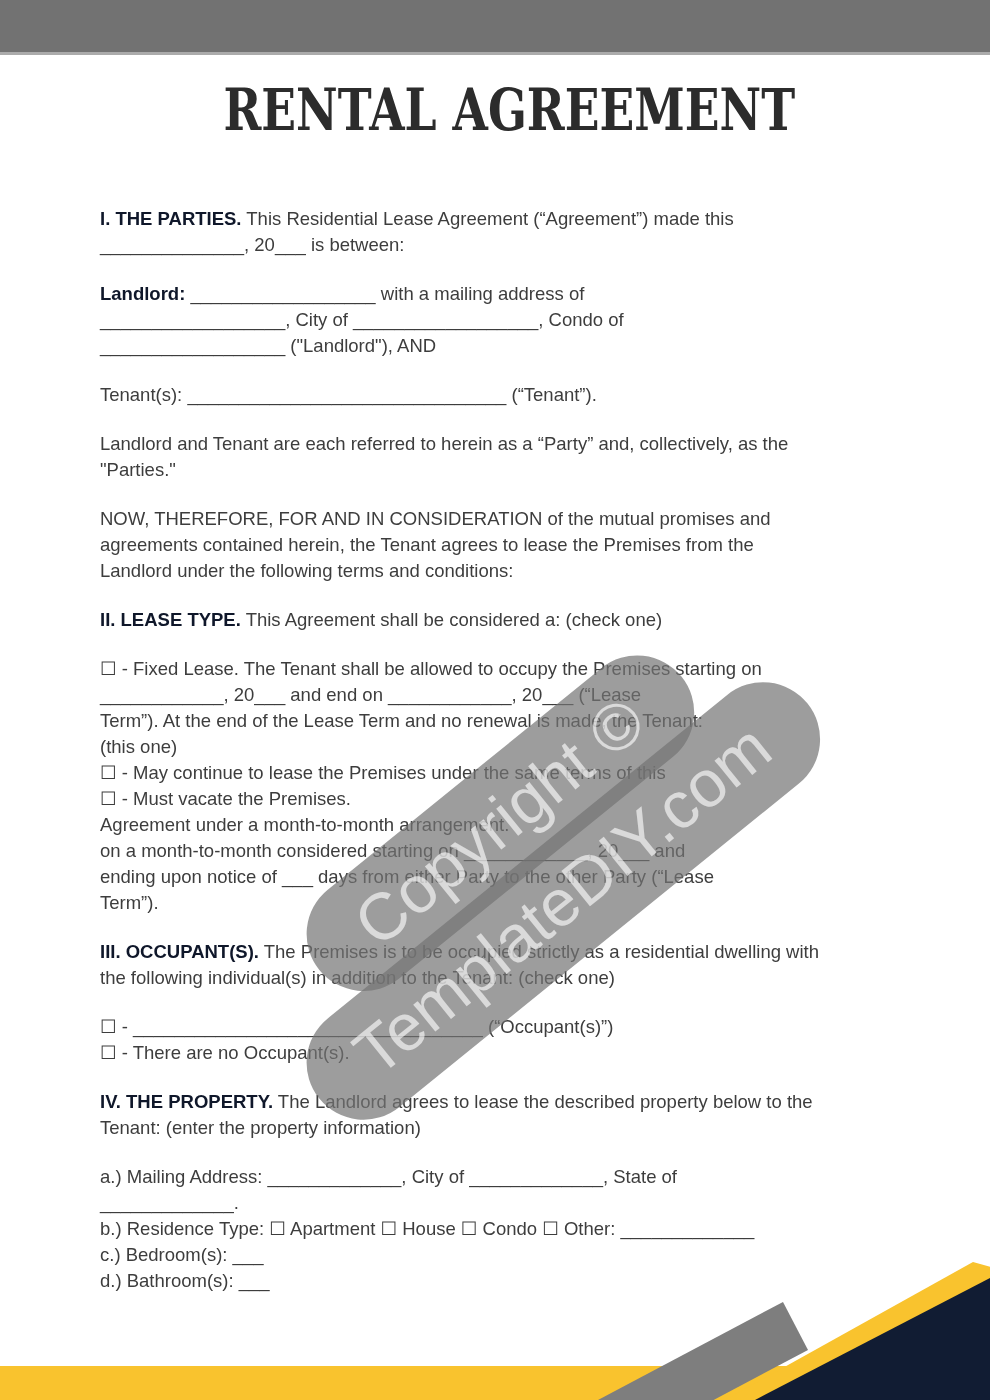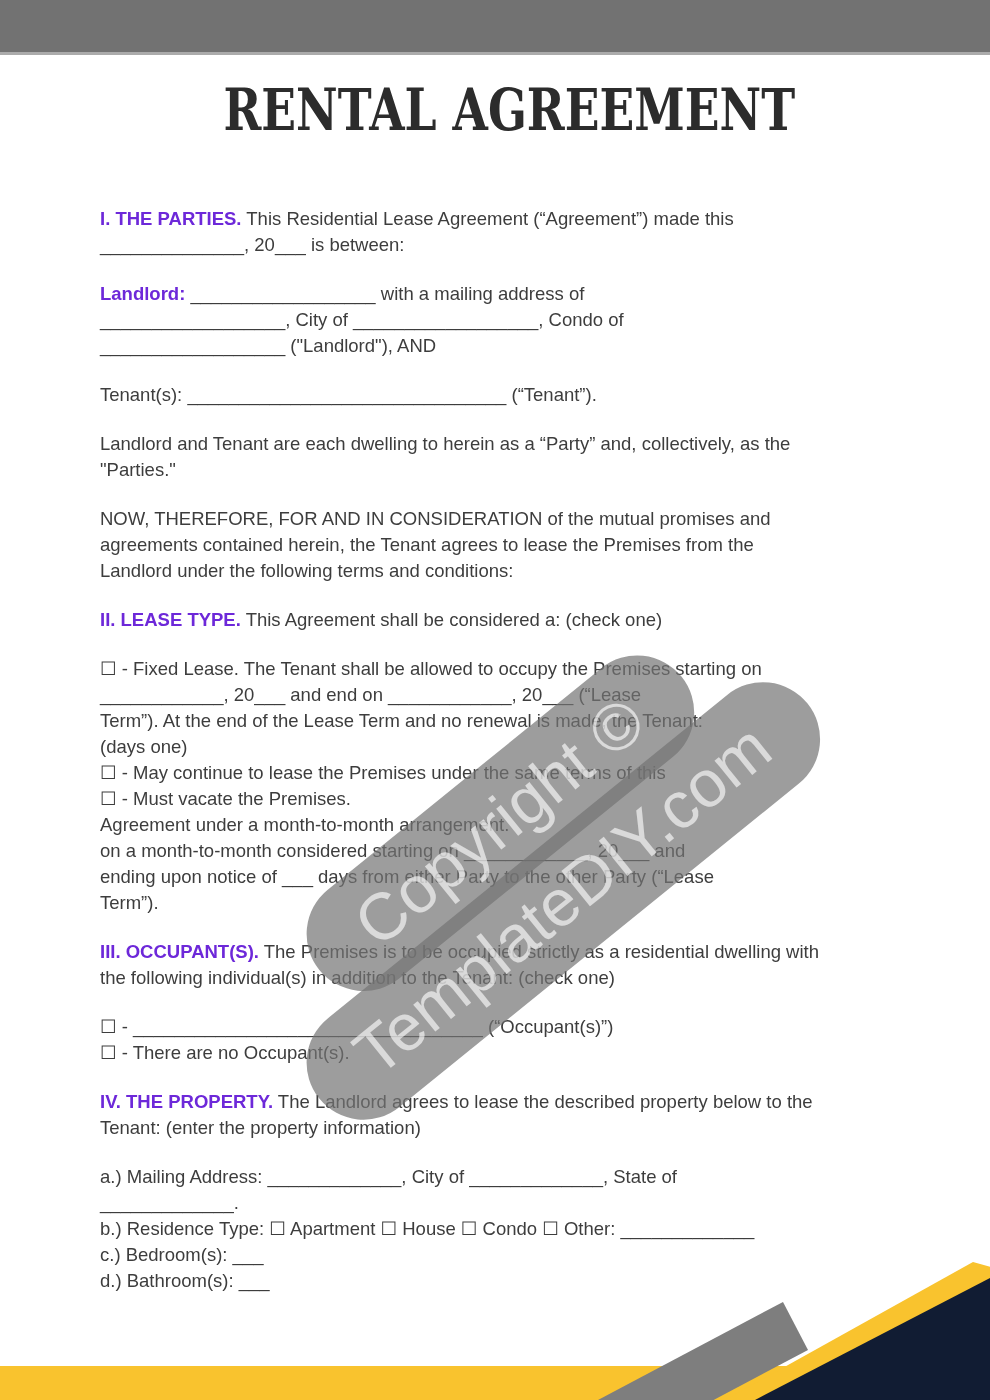--- a/index.html
+++ b/index.html
@@ -33,21 +33,21 @@
     transform-origin:center;
     white-space:nowrap;
   }
   .doc-body{
     position:absolute;left:100px;top:206px;width:800px;
     font-size:18.5px;line-height:26px;
   }
   .para{margin:0;}
   .para + .para{margin-top:23px;}
   .line{white-space:pre-wrap;}
-  .b{font-weight:700;color:#6d28d9;}
+  .b{font-weight:700;color:#0f172a;}
   
   .watermark{
     position:absolute;left:532px;top:862px;
     transform:translate(-50%,-50%) rotate(-39deg);
     display:flex;flex-direction:column;align-items:center;
     pointer-events:none;
   }
   .wm-pill{
     background:var(--watermark-gray,rgba(115,115,115,0.7));
     color:var(--watermark-text,rgba(255,255,255,0.62));
@@ -85,36 +85,36 @@
       </div>
       <div class="para">
         <div class="line"><span class="b">Landlord:</span><span> __________________ with a mailing address of</span></div>
         <div class="line"><span>__________________, City of __________________, Condo of</span></div>
         <div class="line"><span>__________________ ("Landlord"), AND</span></div>
       </div>
       <div class="para">
         <div class="line"><span>Tenant(s): _______________________________ (“Tenant”).</span></div>
       </div>
       <div class="para">
-        <div class="line"><span>Landlord and Tenant are each dwelling to herein as a “Party” and, collectively, as the</span></div>
+        <div class="line"><span>Landlord and Tenant are each referred to herein as a “Party” and, collectively, as the</span></div>
         <div class="line"><span>"Parties."</span></div>
       </div>
       <div class="para">
         <div class="line"><span>NOW, THEREFORE, FOR AND IN CONSIDERATION of the mutual promises and</span></div>
         <div class="line"><span>agreements contained herein, the Tenant agrees to lease the Premises from the</span></div>
         <div class="line"><span>Landlord under the following terms and conditions:</span></div>
       </div>
       <div class="para">
         <div class="line"><span class="b">II. LEASE TYPE.</span><span> This Agreement shall be considered a: (check one)</span></div>
       </div>
       <div class="para">
         <div class="line"><span>☐ - Fixed Lease. The Tenant shall be allowed to occupy the Premises starting on</span></div>
         <div class="line"><span>____________, 20___ and end on ____________, 20___ (“Lease</span></div>
         <div class="line"><span>Term”). At the end of the Lease Term and no renewal is made, the Tenant:</span></div>
-        <div class="line"><span>(days one)</span></div>
+        <div class="line"><span>(this one)</span></div>
         <div class="line"><span>☐ - May continue to lease the Premises under the same terms of this</span></div>
         <div class="line"><span>☐ - Must vacate the Premises.</span></div>
         <div class="line"><span>Agreement under a month-to-month arrangement.</span></div>
         <div class="line"><span>on a month-to-month considered starting on ____________, 20___ and</span></div>
         <div class="line"><span>ending upon notice of ___ days from either Party to the other Party (“Lease</span></div>
         <div class="line"><span>Term”).</span></div>
       </div>
       <div class="para">
         <div class="line"><span class="b">III. OCCUPANT(S).</span><span> The Premises is to be occupied strictly as a residential dwelling with</span></div>
         <div class="line"><span>the following individual(s) in addition to the Tenant: (check one)</span></div>

